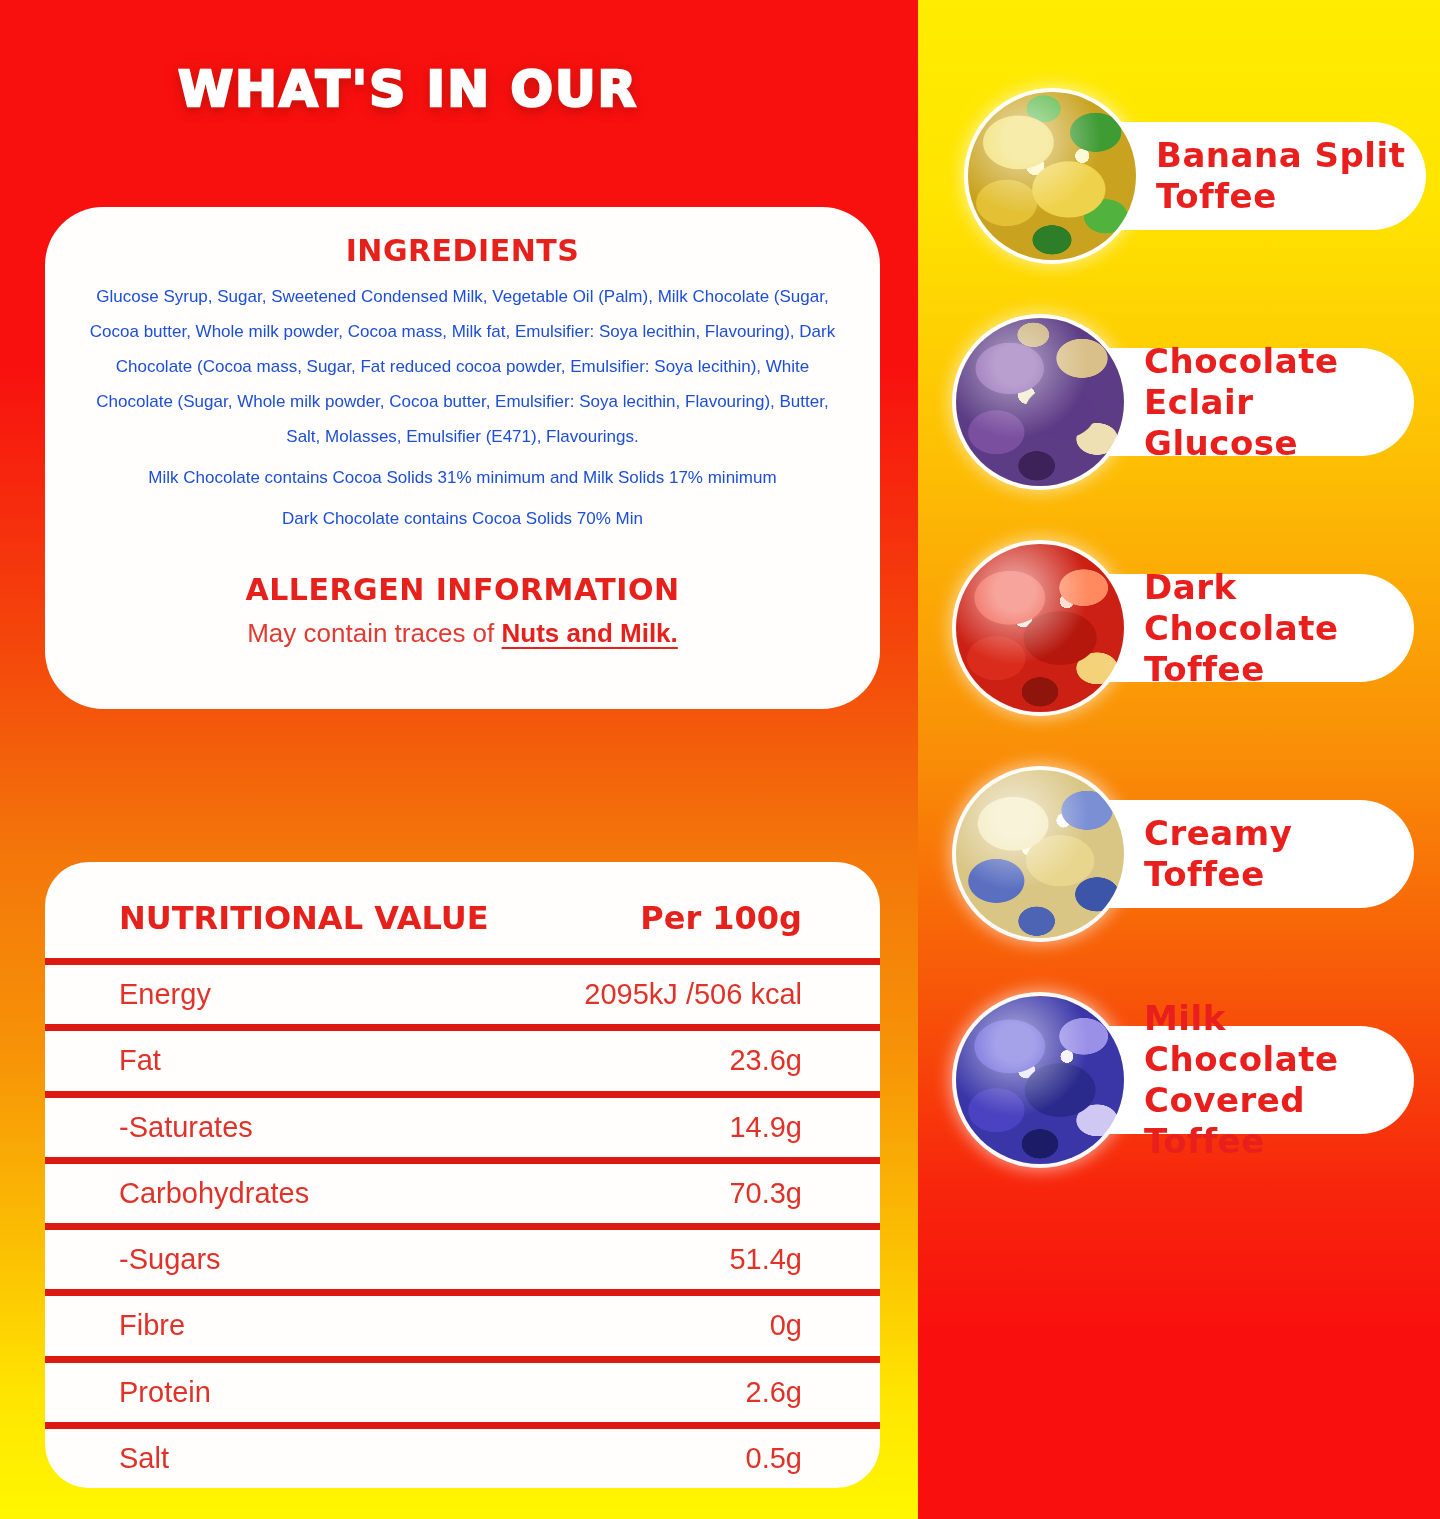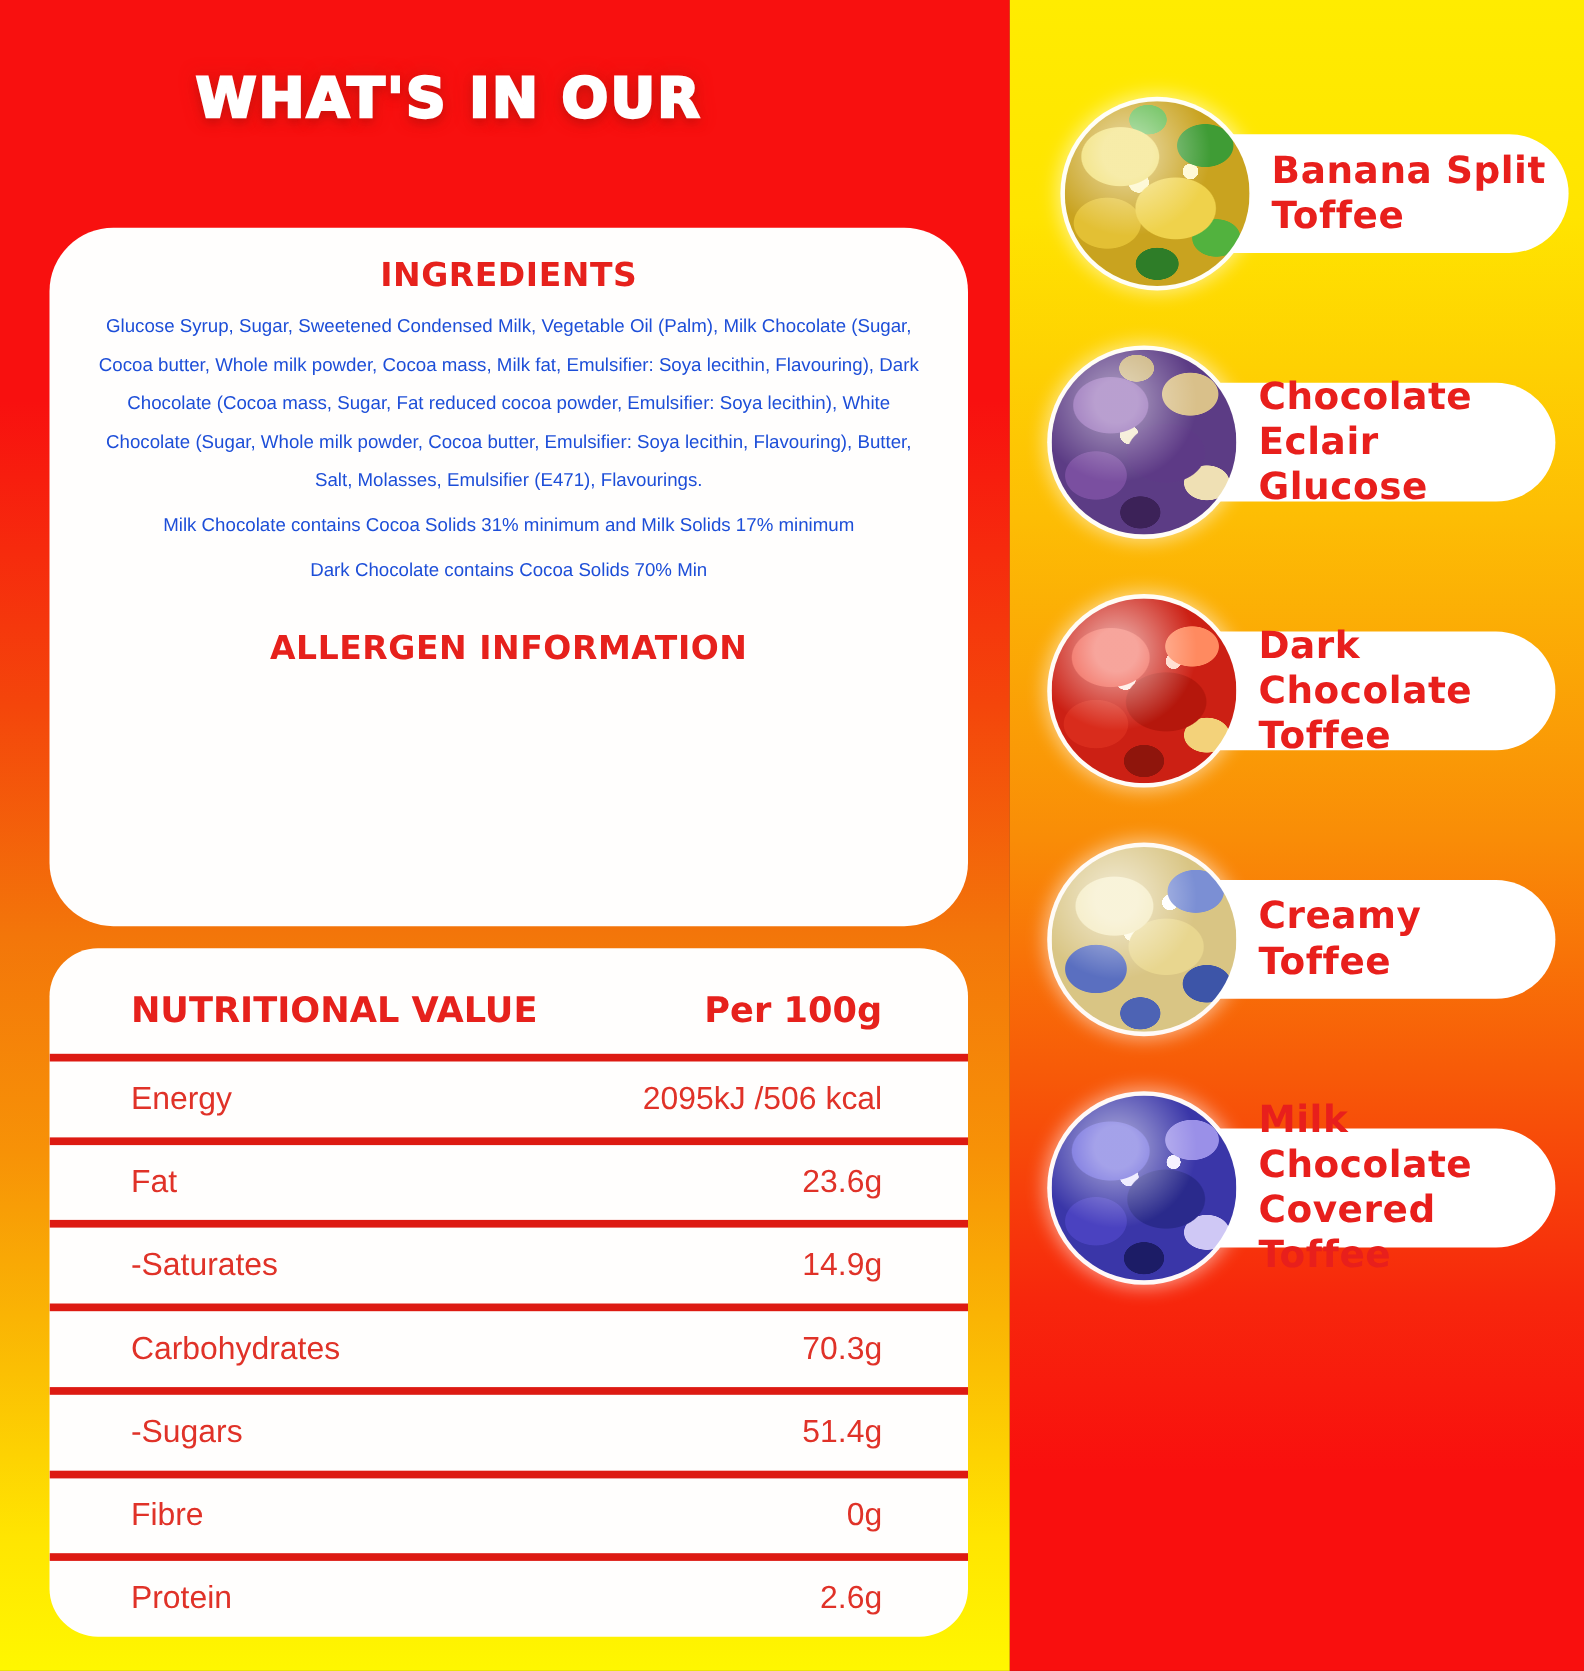--- a/index.html
+++ b/index.html
@@ -16,21 +16,21 @@
 
   
   .title{position:absolute;top:58px;left:0;width:816px;margin:0;
     text-align:center;color:#ffffff;font-family:"DejaVu Sans", sans-serif;
     font-weight:bold;font-size:50px;line-height:62px;letter-spacing:2px;
     -webkit-text-stroke:2.5px #ffffff;
     text-shadow:0 0 16px rgba(200,25,15,.8),0 5px 9px rgba(165,10,10,.55);}
 
   
   .card{position:absolute;left:45px;width:835px;background:#fffefd;}
-  .ingredients-card{top:207px;height:635px;border-radius:58px;
+  .ingredients-card{top:207px;height:502px;border-radius:58px;
     box-sizing:border-box;padding-top:26px;text-align:center;}
   .card-heading{margin:0;font-family:"DejaVu Sans", sans-serif;
     font-weight:bold;font-size:30px;line-height:36px;color:#e6211c;
     letter-spacing:.5px;}
   .ing-text{margin:6px 0 0 0;padding:0 44px;font-size:17px;line-height:35px;
     color:#1d4ed8;}
   .ing-text.first{margin-top:10px;}
   .allergen-heading{margin-top:36px;}
   .allergen-line{margin:8px 0 0 0;font-size:26px;line-height:35px;color:#e23a30;}
   .allergen-line .emph{font-weight:bold;color:#e6211c;text-decoration:underline;
@@ -127,20 +127,22 @@
   <div class="col-left">
 
     <h1 class="title"><span>WHAT'S IN OUR</span><br></h1>
 
     <section class="card ingredients-card">
       <h2 class="card-heading">INGREDIENTS</h2>
       <p class="ing-text first">Glucose Syrup, Sugar, Sweetened Condensed Milk, Vegetable Oil (Palm), Milk Chocolate (Sugar, Cocoa butter, Whole milk powder, Cocoa mass, Milk fat, Emulsifier: Soya lecithin, Flavouring), Dark Chocolate (Cocoa mass, Sugar, Fat reduced cocoa powder, Emulsifier: Soya lecithin), White Chocolate (Sugar, Whole milk powder, Cocoa butter, Emulsifier: Soya lecithin, Flavouring), Butter, Salt, Molasses, Emulsifier (E471), Flavourings.</p>
       <p class="ing-text">Milk Chocolate contains Cocoa Solids 31% minimum and Milk Solids 17% minimum</p>
       <p class="ing-text">Dark Chocolate contains Cocoa Solids 70% Min</p>
       <h2 class="card-heading allergen-heading">ALLERGEN INFORMATION</h2>
+      <p class="allergen-line"><span>May contain traces of</span>
+        <span class="emph">Nuts and Milk.</span></p>
     </section>
 
     <section class="card table-card">
       <div class="t-head">
         <span>NUTRITIONAL VALUE</span>
         <span>Per 100g</span>
       </div>
       <div class="t-row">
         <span>Energy</span>
         <span>2095kJ /506 kcal</span>
@@ -162,20 +164,24 @@
         <span>51.4g</span>
       </div>
       <div class="t-row">
         <span>Fibre</span>
         <span>0g</span>
       </div>
       <div class="t-row">
         <span>Protein</span>
         <span>2.6g</span>
       </div>
+      <div class="t-row">
+        <span>Salt</span>
+        <span>0.5g</span>
+      </div>
     </section>
   </div>
 
   <div class="col-right">
 
     <div class="toffee-item item-1">
       <div class="pill">
         <span class="pill-line">Banana Split</span>
         <span class="pill-line">Toffee</span>
       </div>

